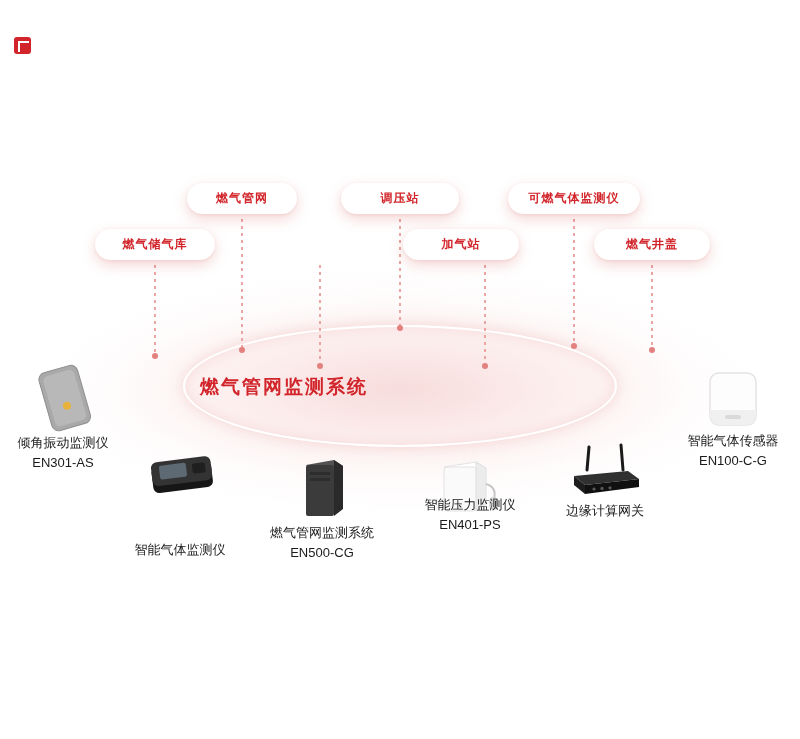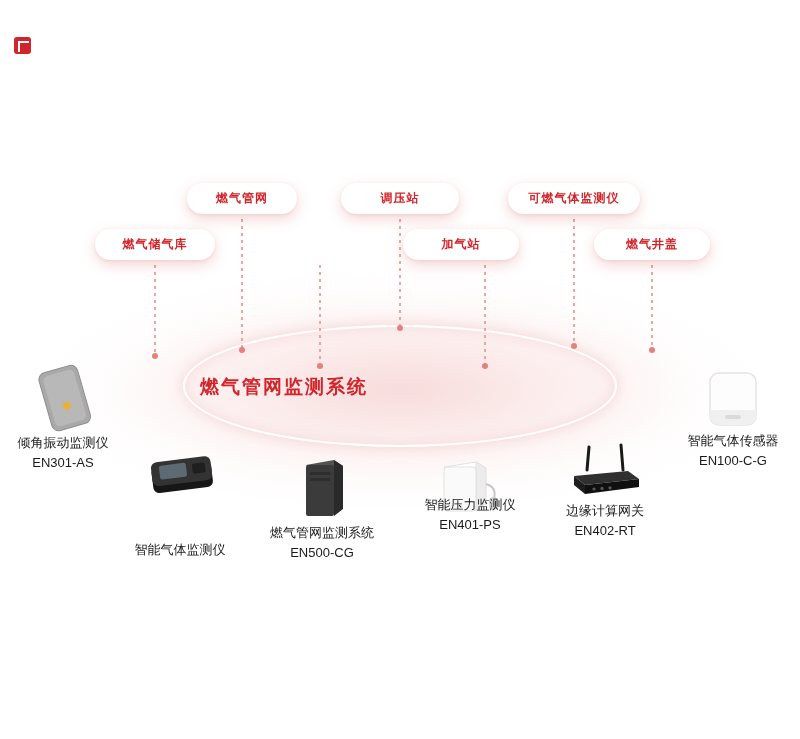--- a/index.html
+++ b/index.html
@@ -172,21 +172,20 @@
       <polygon points="8,36 62,31 73,39 19,45" fill="#303030"></polygon>
       <polygon points="73,39 73,47 19,54 19,45" fill="#101010"></polygon>
       <polygon points="8,36 19,45 19,54 8,45" fill="#1d1d1d"></polygon>
       <circle cx="28" cy="49" r="1.6" fill="#5a5a5a"></circle>
       <circle cx="36" cy="48.4" r="1.6" fill="#5a5a5a"></circle>
       <circle cx="44" cy="47.8" r="1.6" fill="#5a5a5a"></circle>
     </svg>
   </div>
   <div class="device-label lab-5">
     <span>边缘计算网关</span>
-    <span class="model">EN402-RT</span>
   </div>
 
   <div class="device dev-6">
     <svg width="58" height="62" viewBox="0 0 58 62">
       <rect x="6" y="5" width="46" height="52" rx="9" fill="#fdfdfd" stroke="#e4e4e4" stroke-width="1.5"></rect>
       <path d="M6 42 h46 v6 a9 9 0 0 1 -9 9 h-28 a9 9 0 0 1 -9 -9 z" fill="#f0f0f0"></path>
       <rect x="21" y="47" width="16" height="4" rx="2" fill="#dadada"></rect>
     </svg>
   </div>
   <div class="device-label lab-6">

